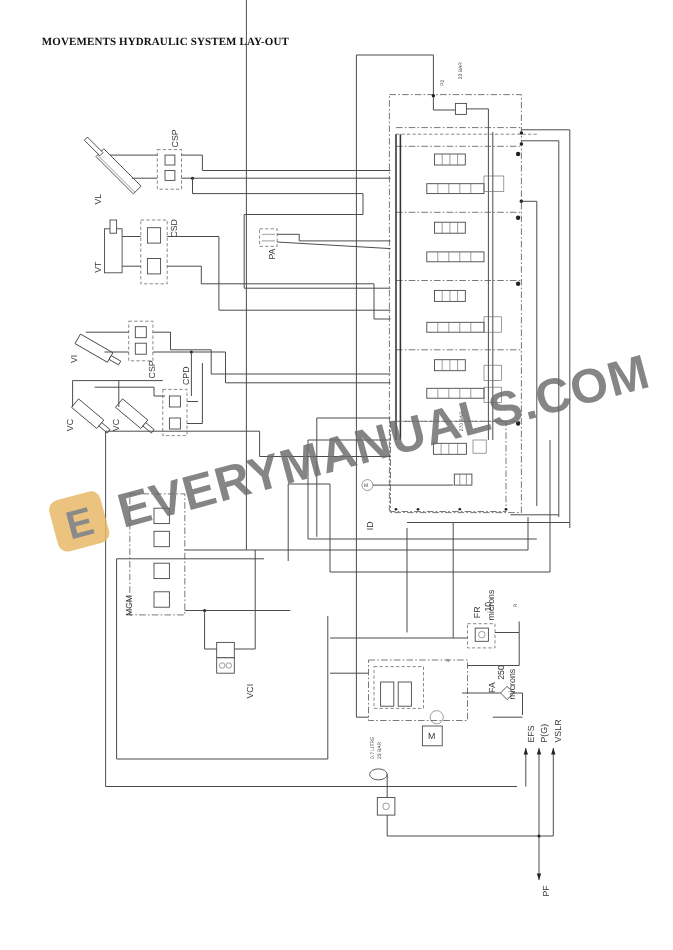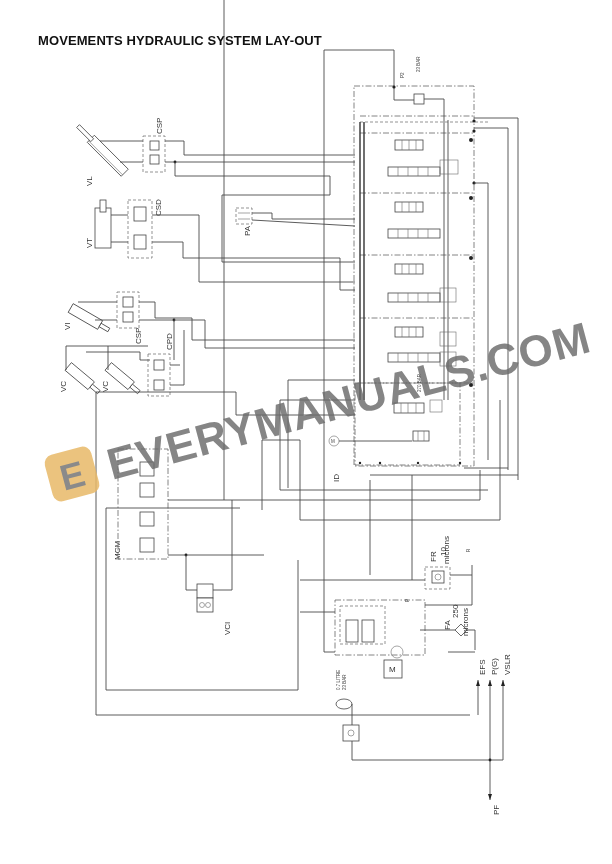--- a/index.html
+++ b/index.html
@@ -1,17 +1,17 @@
 <!DOCTYPE html>
 <html><head>
 <meta charset="utf-8">
 <style>
   html, body { margin: 0; padding: 0; background: #ffffff; }
   body { width: 612px; height: 864px; position: relative; overflow: hidden; font-family: "Liberation Sans", sans-serif; }
-  .page-title { position: absolute; left: 38px; top: 33px; font-size: 13px; font-weight: bold; color: #111; letter-spacing: 0.1px; }
+  .page-title { position: absolute; left: 38px; top: 33px; font-size: 10px; font-weight: bold; color: #111; letter-spacing: 0.1px; font-family: Liberation Serif, serif; }
   svg.diagram { position: absolute; left: 0; top: 0; width: 612px; height: 864px; }
   .ln { stroke: #4a4a4a; stroke-width: 0.9; fill: none; }
   .lt { stroke: #6a6a6a; stroke-width: 0.6; fill: none; }
   .dash { stroke: #666; stroke-width: 0.8; fill: none; stroke-dasharray: 6 2 1.5 2; }
   .dash2 { stroke: #666; stroke-width: 0.7; fill: none; stroke-dasharray: 3 2; }
   .bold { stroke: #333; stroke-width: 1.4; fill: none; }
   .box { stroke: #444; stroke-width: 0.8; fill: #fff; }
   .dot { fill: #222; }
   .lbl { font-family: "Liberation Sans", sans-serif; fill: #333; font-size: 8px; }
   .lbl-s { font-family: "Liberation Sans", sans-serif; fill: #444; font-size: 4.5px; }

